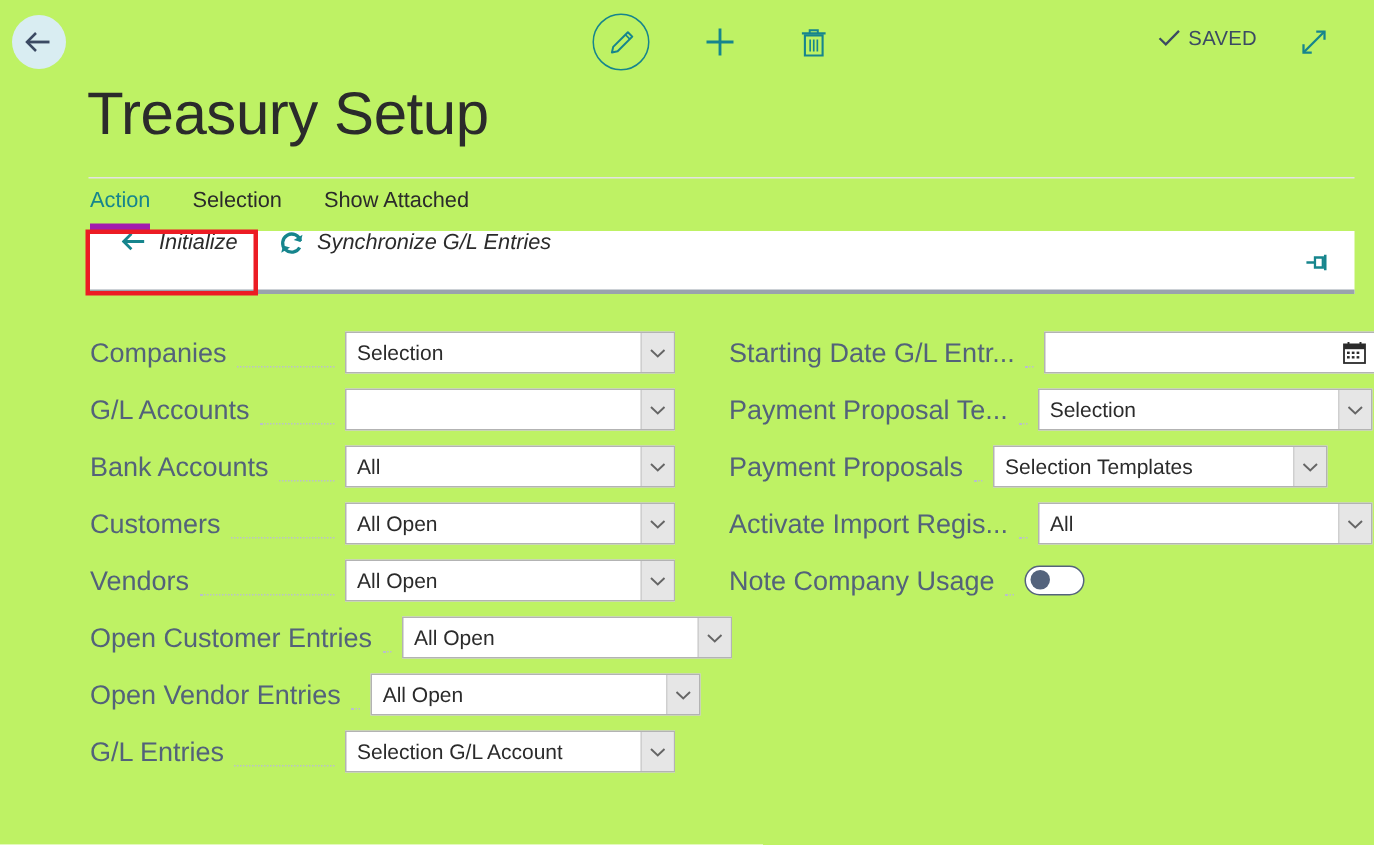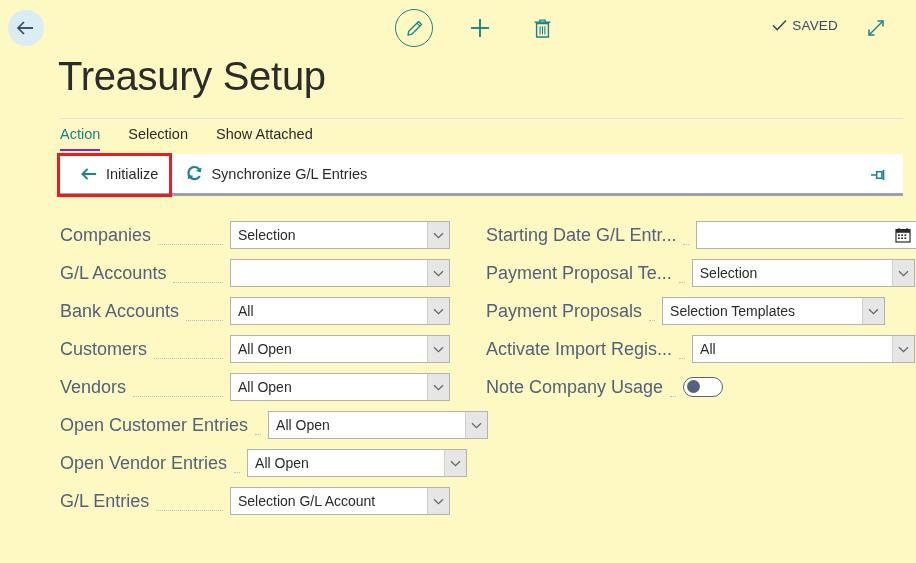--- a/index.html
+++ b/index.html
@@ -5,21 +5,21 @@
   * { box-sizing: border-box; margin: 0; padding: 0; }
   html, body {
     width: 916px; height: 563px;
     background: #ffffff;
     font-family: "Liberation Sans", sans-serif;
     overflow: hidden;
   }
   #app {
     position: relative;
     width: 916px; height: 563px;
-    background: #fef9c3;
+    background: #bef264;
   }
 
   
   .topbar {
     position: absolute; left: 0; top: 0;
     width: 916px; height: 56px;
   }
   .back-btn {
     position: absolute; left: 8px; top: 10px;
     width: 36px; height: 36px;
@@ -79,35 +79,35 @@
     position: absolute; left: 60px; top: 126px;
     display: flex; align-items: flex-start; gap: 0;
   }
   .tab {
     font-size: 14.5px; color: #2b2b2b;
     padding: 0 0 7px 0;
     margin-right: 28px;
     cursor: pointer;
     white-space: nowrap;
   }
-  .tab.active { color: #16858d; border-bottom: 2px solid #a21caf; }
+  .tab.active { color: #16858d; border-bottom: 8px solid #a21caf; }
 
   
   .ribbon {
     position: absolute; left: 59px; top: 154px;
     width: 844px; height: 42px;
     background: #ffffff;
     border-bottom: 3px solid #9aa3ad;
     display: flex; align-items: center;
   }
   .ribbon-item {
-    display: flex; align-items: center; gap: 8px;
+    display: flex; gap: 8px;
     height: 39px; padding: 0 14px;
     font-size: 14.5px; color: #2b2b2b;
-    cursor: pointer; white-space: nowrap;
+    cursor: pointer; white-space: nowrap; font-style: italic;
   }
   .ribbon-item.first { margin-left: 8px; }
   .highlight-box {
     position: absolute; left: 57px; top: 153px;
     width: 115px; height: 44px;
     border: 3px solid #ec1c24;
     background: transparent;
     pointer-events: none;
     z-index: 5;
   }

